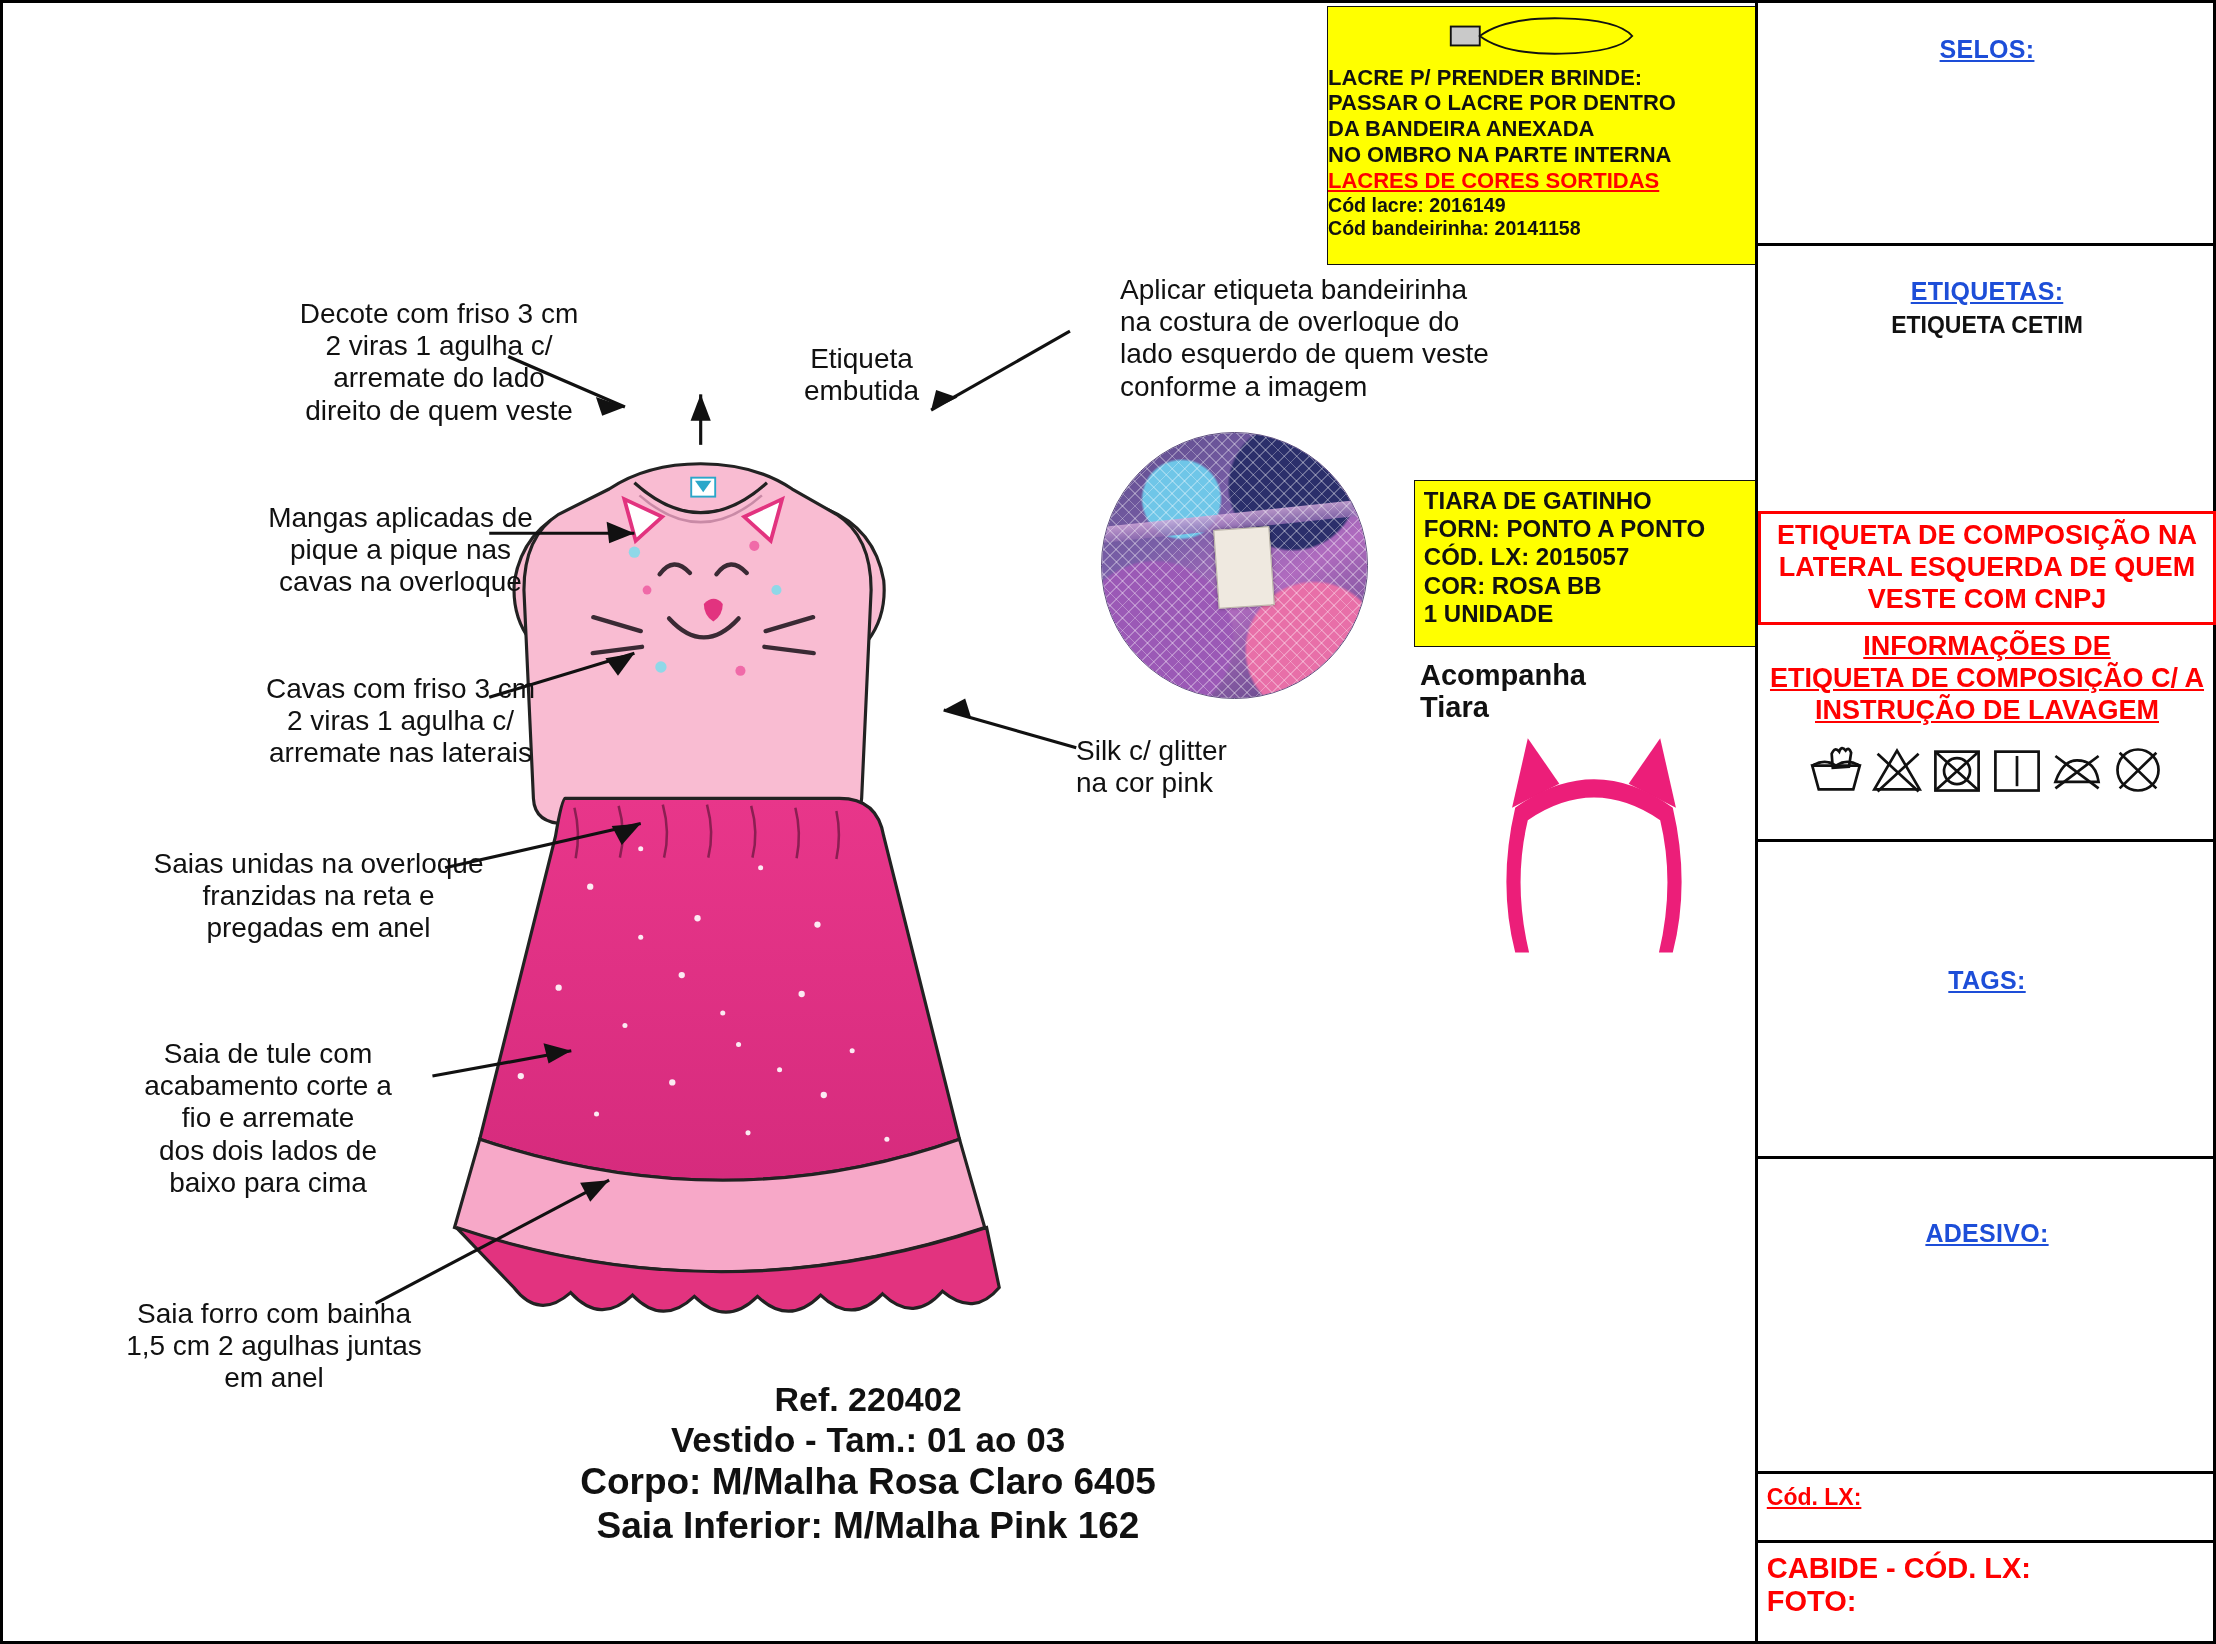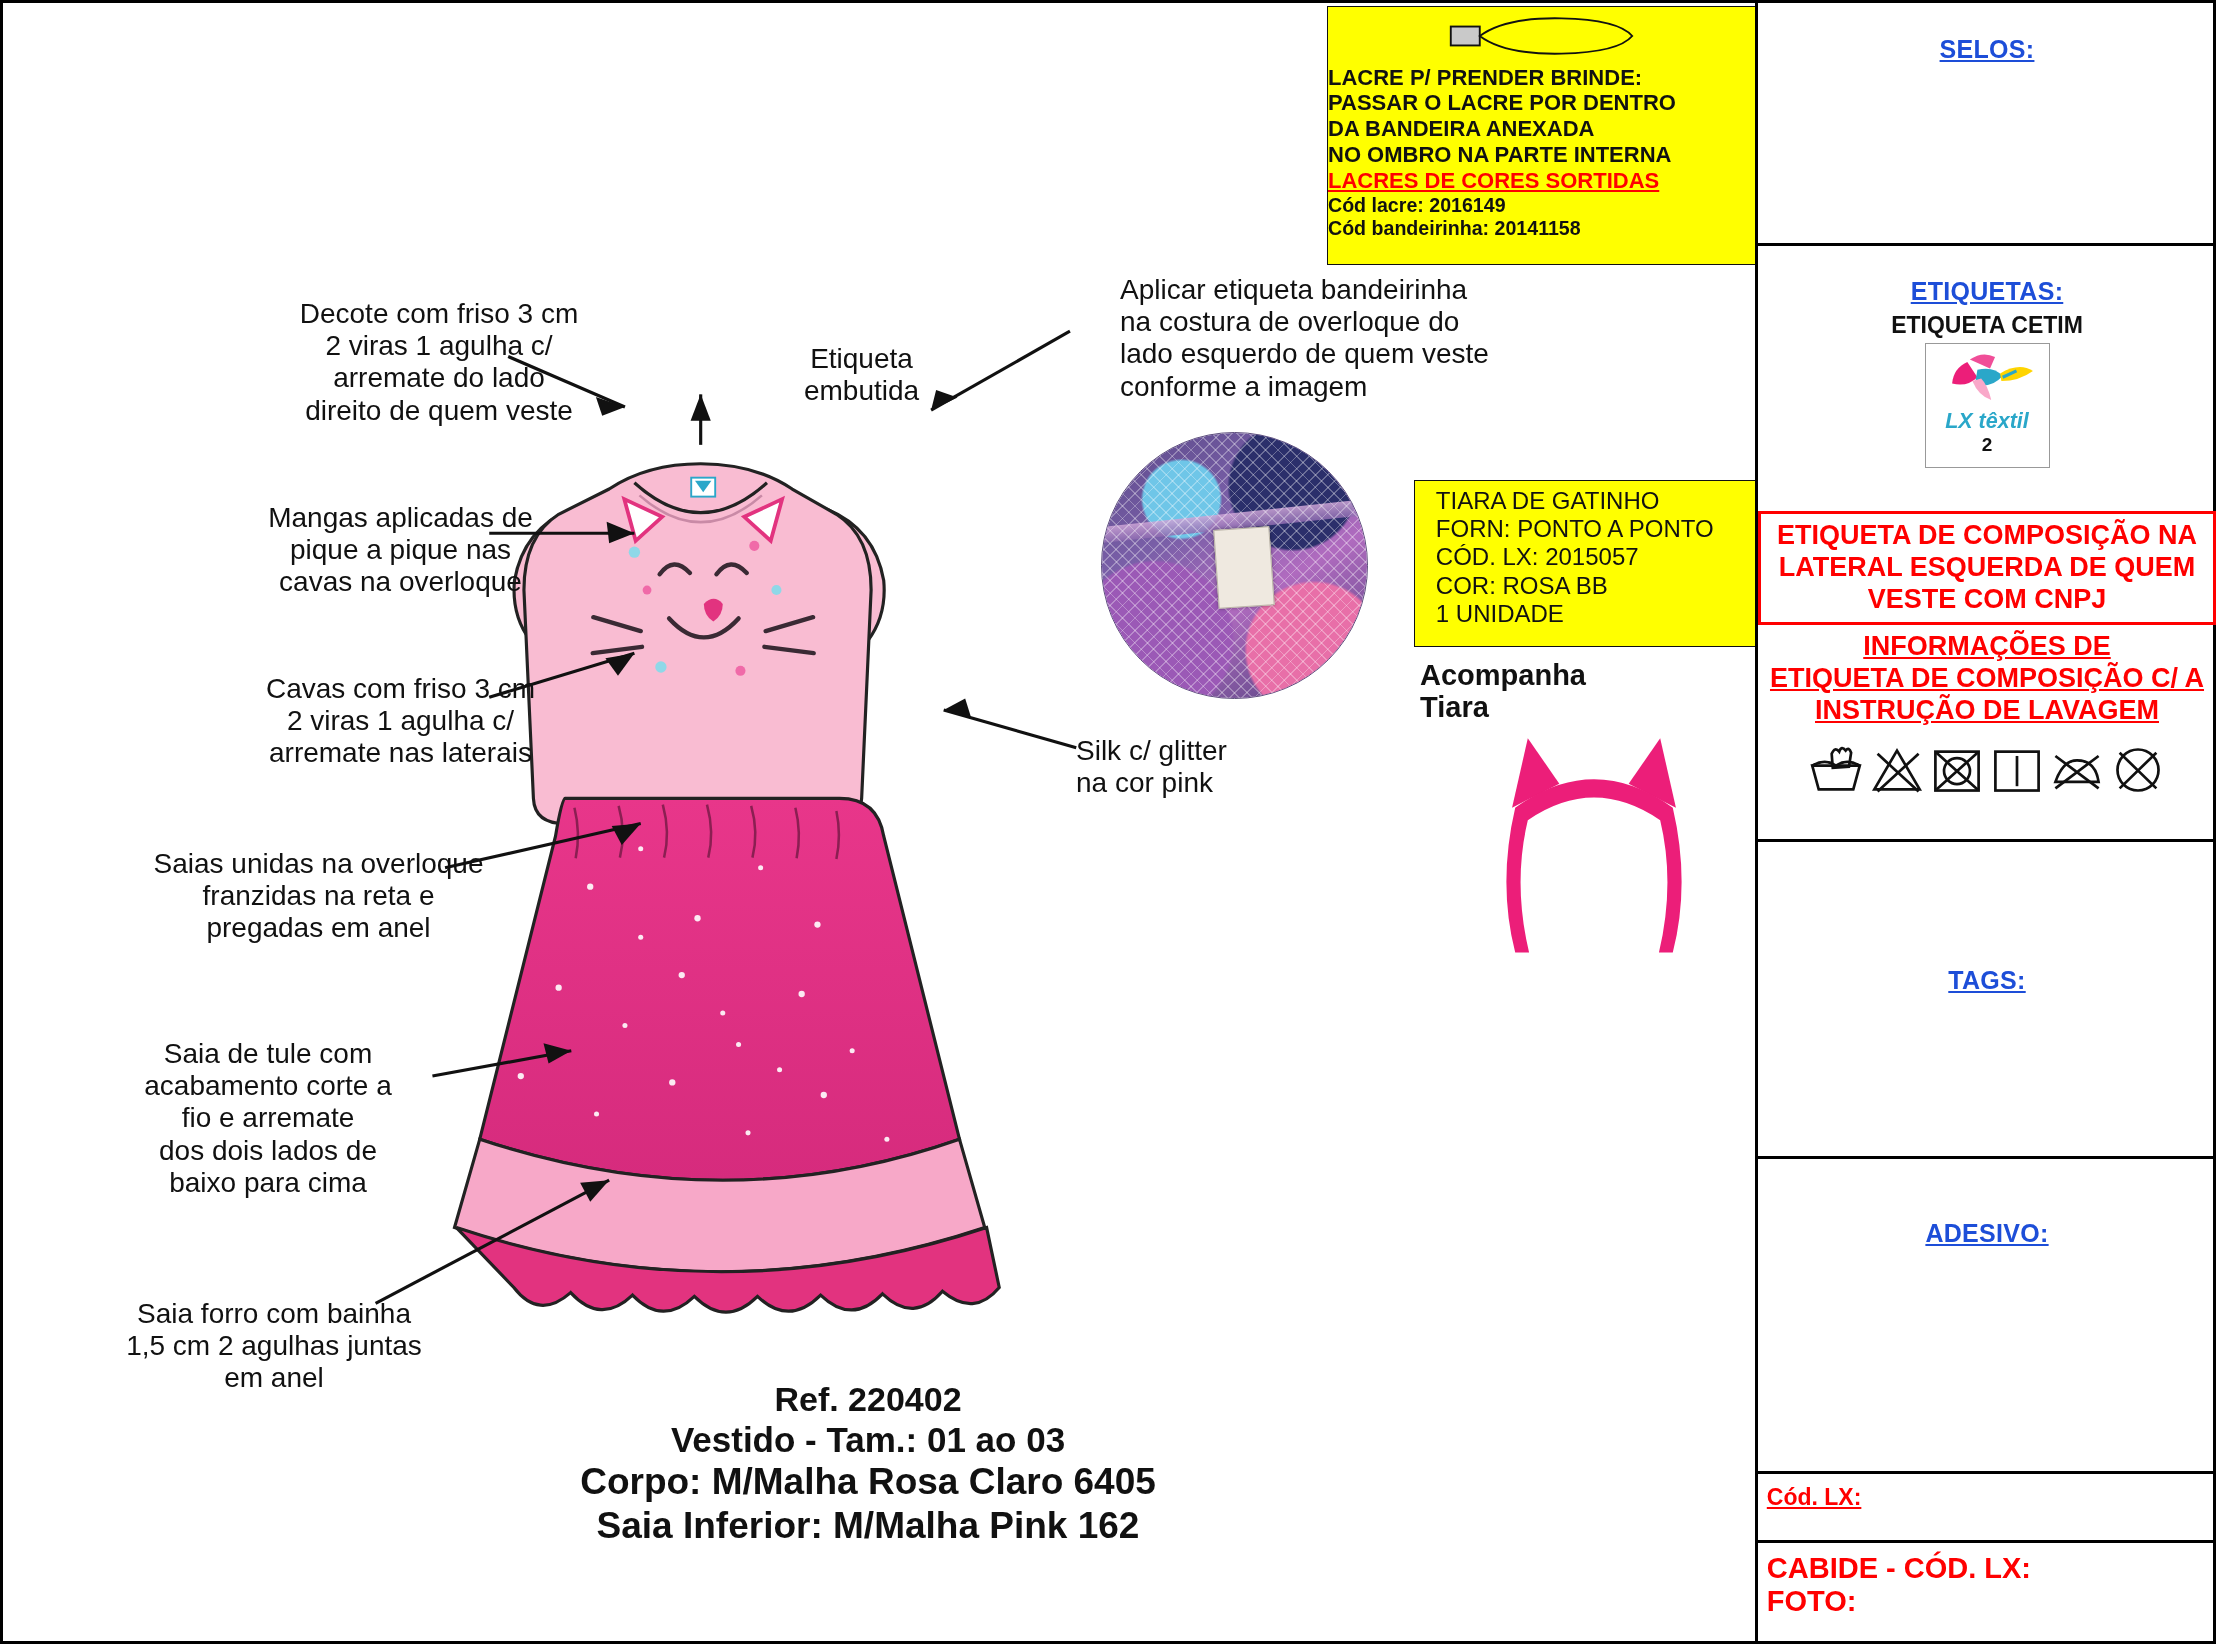--- a/index.html
+++ b/index.html
@@ -15,21 +15,21 @@
   .svg-layer{position:absolute;left:0;top:0;width:1752px;height:1638px;pointer-events:none;}
 
   
   .yellowbox{position:absolute;background:#ffff00;border:1.9px solid #111;box-sizing:border-box;}
   .lacre{left:1324px;top:2.5px;width:429px;height:259px;text-align:left;}
   .lacre .ln{font-size:22px;font-weight:bold;line-height:1.18;}
   .lacre .red{color:#ff0000;text-decoration:underline;}
   .lacre .small{font-size:19.6px;font-weight:bold;}
 
   .tiara{left:1411px;top:477px;width:344px;height:167px;padding:6.3px 8.8px;box-sizing:border-box;}
-  .tiara .ln{font-size:24px;font-weight:normal;line-height:1.17;margin-left:12px;}
+  .tiara .ln{font-size:24px;font-weight:bold;line-height:1.17;}
 
   
   .photo{position:absolute;left:1098px;top:429px;width:265px;height:265px;border-radius:50%;overflow:hidden;border:1.3px solid #5a4b7a;}
   .photo .bg{position:absolute;inset:0;background:
      radial-gradient(circle at 30% 25%, #6fc6e8 0 14%, transparent 15%),
      radial-gradient(circle at 72% 20%, #2b2f6b 0 22%, transparent 23%),
      radial-gradient(circle at 20% 78%, #9b59b6 0 26%, transparent 27%),
      radial-gradient(circle at 80% 82%, #e86fa8 0 22%, transparent 23%),
      linear-gradient(150deg,#5b4a8a 0%,#7a5fa8 35%,#b06bbf 60%,#4a3f7a 100%);}
   .photo .mesh{position:absolute;inset:0;background:
@@ -282,32 +282,20 @@
 
   <div class="rightcol">
 
     <div class="rcell" style="top:0;height:243px;padding-top:10px;">
       <div class="rtitle">SELOS:</div>
     </div>
 
     <div class="rcell" style="top:243px;height:265px;padding-top:8.8px;border-bottom:none;">
       <div class="rtitle">ETIQUETAS:</div>
       <div class="blk" style="margin-top:6.3px;">ETIQUETA CETIM</div>
-      <div class="logobox">
-        <svg width="101" height="61" viewBox="0 0 160 96" style="display:block;margin:3.8px auto 0;">
-          <path d="M52 18 q20 -14 40 -4 l-8 18 z" fill="#f04e98"></path>
-          <path d="M48 22 q-22 10 -24 34 q24 6 40 -10 z" fill="#ec1e79"></path>
-          <path d="M64 34 q26 -6 40 10 q-18 20 -44 14 z" fill="#2aa7c9"></path>
-          <path d="M100 40 q30 -18 52 -4 q-22 16 -50 16 z" fill="#ffd400"></path>
-          <path d="M56 52 q10 24 30 30 q-6 -24 -16 -34 z" fill="#f9a8c9"></path>
-          <path d="M104 46 l22 -10" stroke="#2aa7c9" stroke-width="5" fill="none"></path>
-        </svg>
-        <div class="logotext">LX têxtil</div>
-        <div class="logonum">2</div>
-      </div>
     </div>
 
     <div class="rcell redbox" style="top:508px;height:114px;padding:6.3px 5px;">
       <div class="rtitle2">ETIQUETA DE COMPOSIÇÃO NA LATERAL ESQUERDA DE QUEM VESTE COM CNPJ</div>
     </div>
 
     <div class="rcell" style="top:622px;height:114px;padding-top:6.3px;border-bottom:none;">
       <div class="rtitle2" style="text-decoration:underline;white-space:pre-line;">INFORMAÇÕES DE
 ETIQUETA DE COMPOSIÇÃO C/ A
 INSTRUÇÃO DE LAVAGEM</div>

